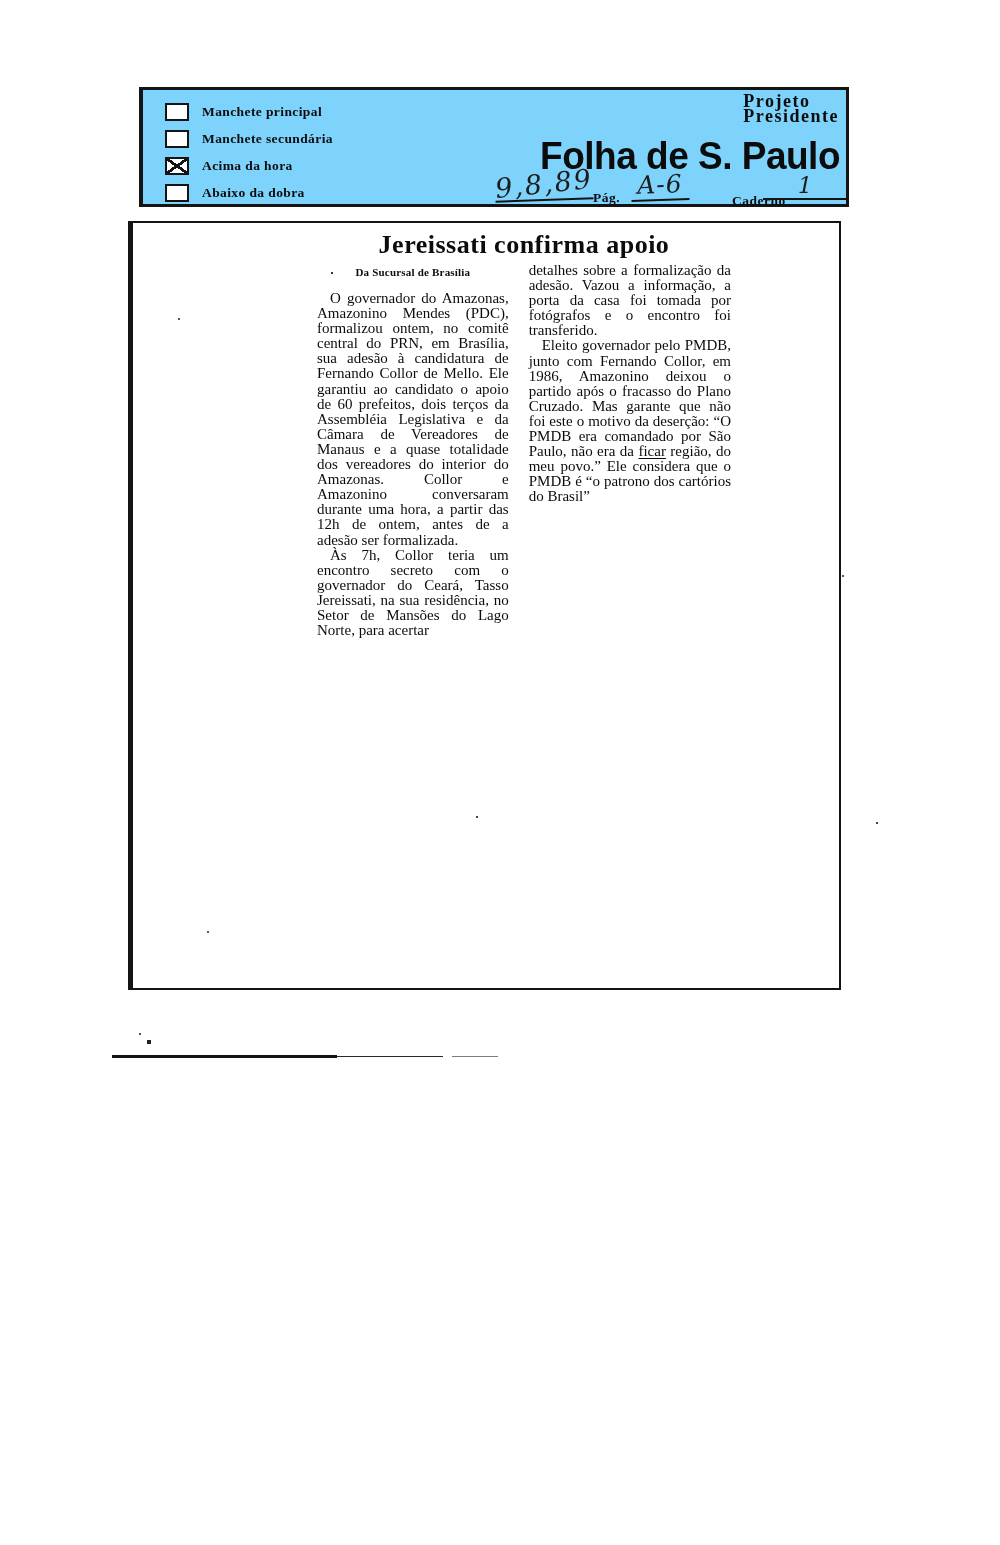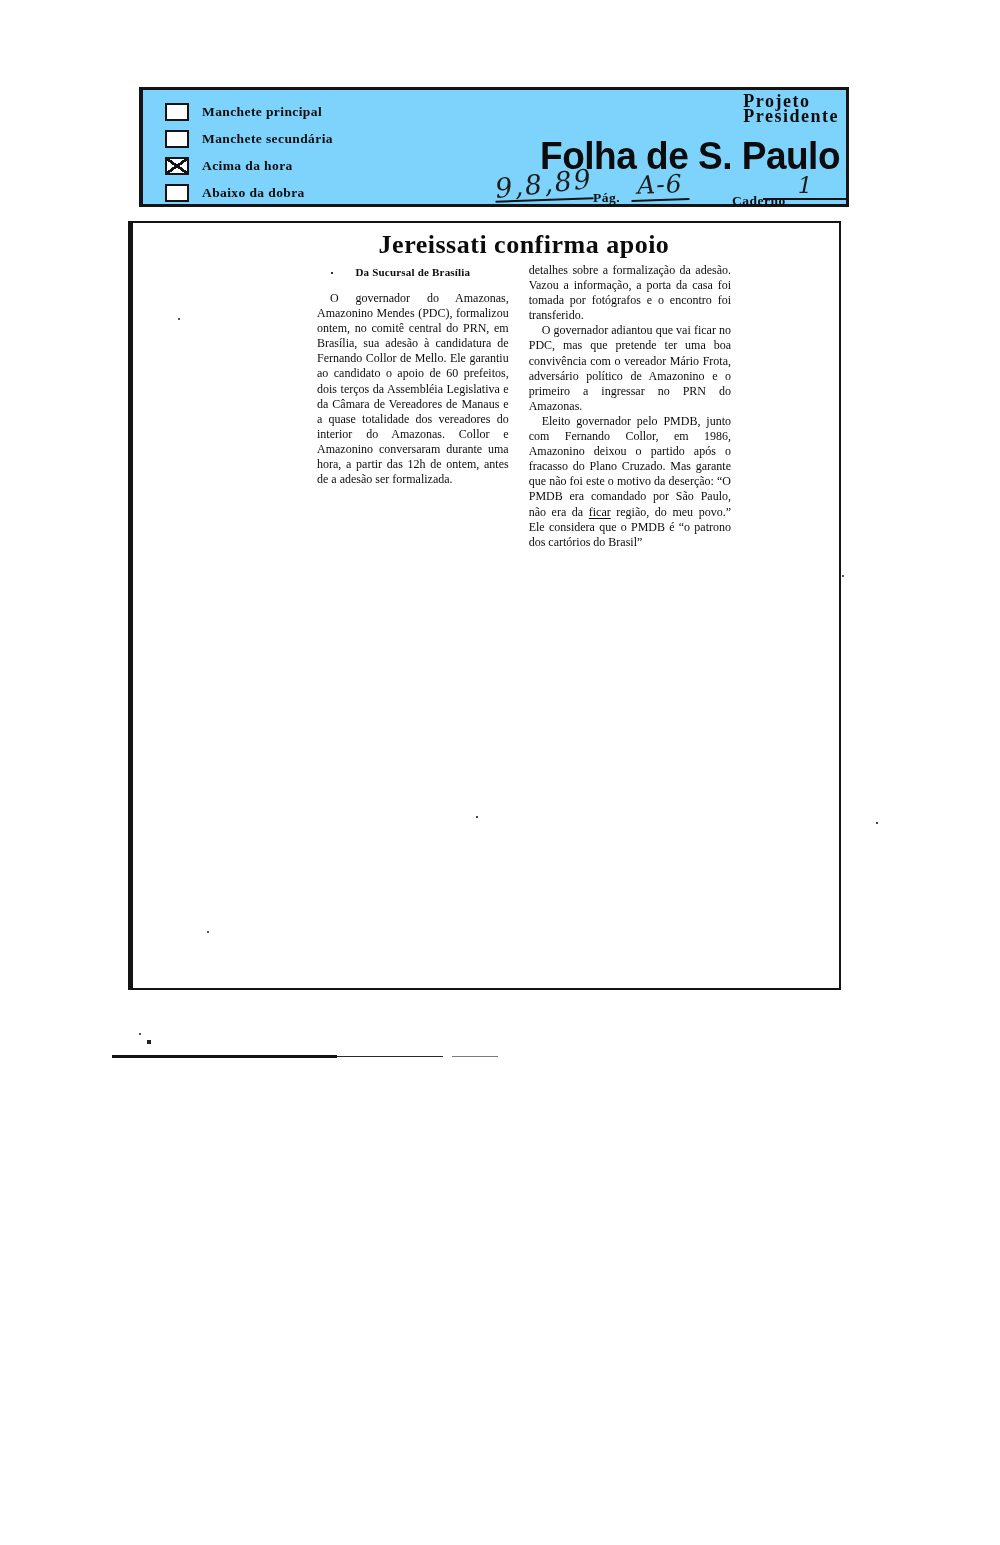--- a/index.html
+++ b/index.html
@@ -146,21 +146,21 @@
   .col-right { width: 210px; }
   .byline {
     text-align: center;
     font-size: 11px;
     font-weight: bold;
     margin: 3px 0 13px 0;
     letter-spacing: 0.2px;
   }
   .body-par {
     margin: 0;
-    font-size: 12px;
+    font-size: 15px;
     line-height: 15.1px;
     text-align: justify;
     text-indent: 13px;
   }
   .body-par.no-indent { text-indent: 0; }
   .body-par u { text-underline-offset: 2px; }
 
   
   .bottom-line-main {
     position: absolute;
@@ -242,26 +242,26 @@
   </div>
 
   <div class="article-box">
     <div class="article">
       <h1 class="title">Jereissati confirma apoio</h1>
       <div class="columns">
         <div class="col-left">
           <div class="byline">Da Sucursal de Brasília</div>
           <div>
               <p class="body-par">O governador do Amazonas, Amazonino Mendes (PDC), formalizou ontem, no comitê central do PRN, em Brasília, sua adesão à candidatura de Fernando Collor de Mello. Ele garantiu ao candidato o apoio de 60 prefeitos, dois terços da Assembléia Legislativa e da Câmara de Vereadores de Manaus e a quase totalidade dos vereadores do interior do Amazonas. Collor e Amazonino conversaram durante uma hora, a partir das 12h de ontem, antes de a adesão ser formalizada.</p>
+              <p class="body-par">Às 7h, Collor teria um encontro secreto com o governador do Ceará, Tasso Jereissati, na sua residência, no Setor de Mansões do Lago Norte, para acertar</p>
             </div>
         </div>
         <div class="col-right">
           <div>
               <p class="body-par no-indent">detalhes sobre a formalização da adesão. Vazou a informação, a porta da casa foi tomada por fotógrafos e o encontro foi transferido.</p>
-              <p class="body-par">O governador adiantou que vai ficar no PDC, mas que pretende ter uma boa convivência com o vereador Mário Frota, adversário político de Amazonino e o primeiro a ingressar no PRN do Amazonas.</p>
               <p class="body-par">Eleito governador pelo PMDB, junto com Fernando Collor, em 1986, Amazonino deixou o partido após o fracasso do Plano Cruzado. Mas garante que não foi este o motivo da deserção: “O PMDB era comandado por São Paulo, não era da <u>ficar</u> região, do meu povo.” Ele considera que o PMDB é “o patrono dos cartórios do Brasil”</p>
             </div>
         </div>
       </div>
     </div>
   </div>
 
   <div class="bottom-line-main"></div>
   <div class="bottom-line-thin"></div>
   <div class="bottom-line-dash"></div>

